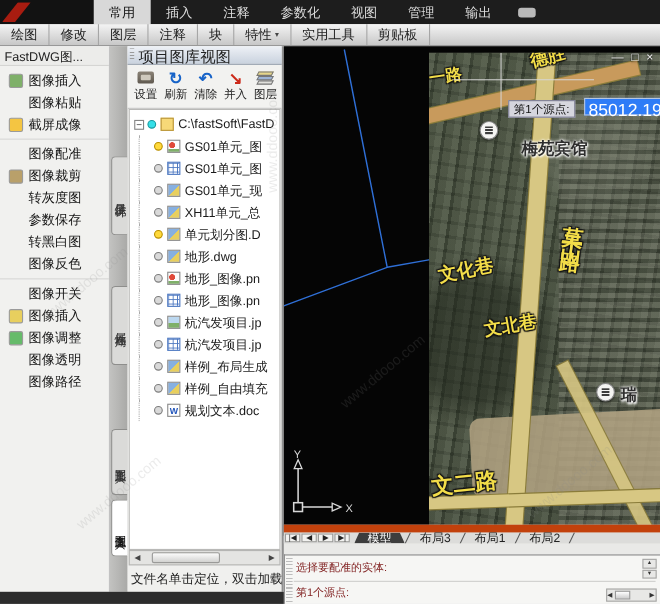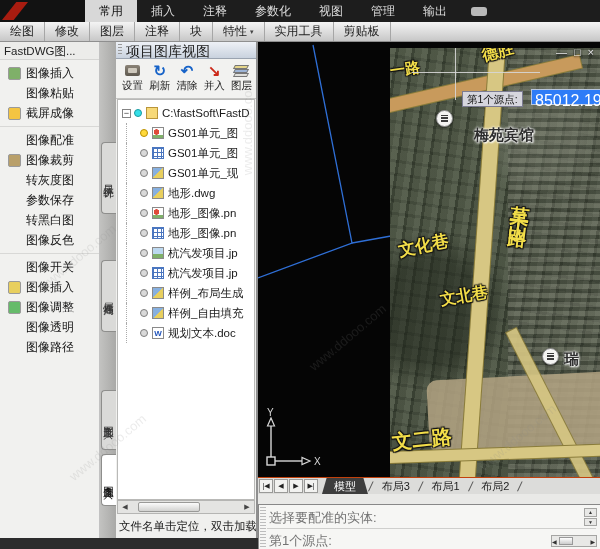--- a/index.html
+++ b/index.html
@@ -92,30 +92,30 @@
   .plabel{position:absolute;color:#2e2e2e;font-weight:bold;white-space:nowrap;text-shadow:0 0 2px #fff,0 0 3px #fff,1px 1px 2px #fff;}
   .poi{position:absolute;width:17px;height:17px;border-radius:50%;background:#f4f4f2;border:1px solid #888;box-shadow:0 1px 2px rgba(0,0,0,.5);}
   .poi::after{content:"";position:absolute;left:4px;top:4px;width:7px;height:7px;background:
       linear-gradient(#3c3c3c 0 1.5px,transparent 1.5px 2.5px,#3c3c3c 2.5px 4px,transparent 4px 5px,#3c3c3c 5px 7px);}
   .xhair{position:absolute;background:#d6d6d6;opacity:.9;}
   .win-ctrls{position:absolute;right:6px;top:4px;display:flex;gap:7px;color:#e9e9e9;font-size:11px;text-shadow:0 1px 2px #000;}
   .tipbox{position:absolute;left:72px;top:43px;height:16px;background:#d6d6de;border:1px solid #7c7c92;font-size:10.5px;color:#111;padding:1px 4px;white-space:nowrap;}
   .tipval{position:absolute;left:141px;top:41px;height:16px;background:#2e7cf7;border:1px solid #b8c6de;color:#fff;font-size:16px;padding:2px 3px;white-space:nowrap;}
 
   
-  .tabsrow{position:absolute;left:258px;top:477px;width:342px;height:17px;background:#dcdcda;border-top:1px solid #c2410c;display:flex;align-items:stretch;font-size:11px;color:#222;text-align:center;}
+  .tabsrow{position:absolute;left:258px;top:477px;width:342px;height:17px;background:#dcdcda;border-top:7px solid #c2410c;display:flex;align-items:stretch;font-size:11px;color:#222;text-align:center;}
   .tnav{width:14px;margin:1px 0 1px 1px;background:#f2f2f0;border:1px solid #9a9a98;font-size:7px;display:flex;align-items:center;justify-content:center;color:#222;}
   .ltab{padding:1px 8px 0;display:flex;align-items:center;}
   .ltab.active{background:#3d3d3d;color:#fff;clip-path:polygon(10% 0,90% 0,100% 100%,0 100%);margin-left:4px;padding:0 12px;}
   .lslash{color:#555;display:flex;align-items:center;padding:0 1px;font-size:13px;transform:skewX(-12deg);}
 
   
   .cmdline{position:absolute;left:258px;top:504px;width:342px;height:45px;background:#f6f6f4;border-top:1px solid #888;border-left:1px solid #888;}
   .cmd-grip{position:absolute;left:1px;top:2px;width:6px;height:41px;background:repeating-linear-gradient(#bdbdbd 0 1px,transparent 1px 3px);}
-  .cmd-row{position:absolute;left:10px;font-size:13px;color:#737373;white-space:nowrap;}
+  .cmd-row{position:absolute;left:10px;font-size:10px;color:#7f1d1d;white-space:nowrap;}
   .cmd-row.r1{top:4px;} .cmd-row.r2{top:27px;}
   .cmd-div{position:absolute;left:8px;right:4px;top:23px;border-top:1px solid #cfcfcd;}
   .cmd-vscroll{position:absolute;right:3px;top:3px;width:13px;height:18px;display:flex;flex-direction:column;gap:1px;}
   .cmd-vscroll span{flex:1;background:#e8e8e6;border:1px solid #a5a5a3;font-size:5px;line-height:6px;text-align:center;color:#333;}
   .cmd-hscroll{position:absolute;right:3px;top:30px;width:46px;height:12px;background:#e8e8e6;border:1px solid #a5a5a3;display:flex;align-items:center;font-size:6px;color:#333;}
   .cmd-hscroll .th{width:14px;height:8px;margin:0 2px;background:linear-gradient(#fff,#ccc);border:1px solid #999;}
 
   .bottomdark{position:absolute;left:0;top:538px;width:258px;height:11px;background:#2c2c2c;}
 
   .wm{position:absolute;color:#888;opacity:.16;font-size:13px;pointer-events:none;white-space:nowrap;}
@@ -279,20 +279,32 @@
           <div class="indent"></div>
           <div class="bulb off"></div>
           <div class="ticon i-table"></div>
           <div>GS01单元_图</div>
         </div>
         <div class="trow">
           <div class="indent"></div>
           <div class="bulb off"></div>
           <div class="ticon i-dwg"></div>
           <div>GS01单元_现</div>
+        </div>
+        <div class="trow">
+          <div class="indent"></div>
+          <div class="bulb off"></div>
+          <div class="ticon i-dwg"></div>
+          <div>XH11单元_总</div>
+        </div>
+        <div class="trow">
+          <div class="indent"></div>
+          <div class="bulb yellow"></div>
+          <div class="ticon i-dwg"></div>
+          <div>单元划分图.D</div>
         </div>
         <div class="trow">
           <div class="indent"></div>
           <div class="bulb off"></div>
           <div class="ticon i-dwg"></div>
           <div>地形.dwg</div>
         </div>
         <div class="trow">
           <div class="indent"></div>
           <div class="bulb off"></div>

